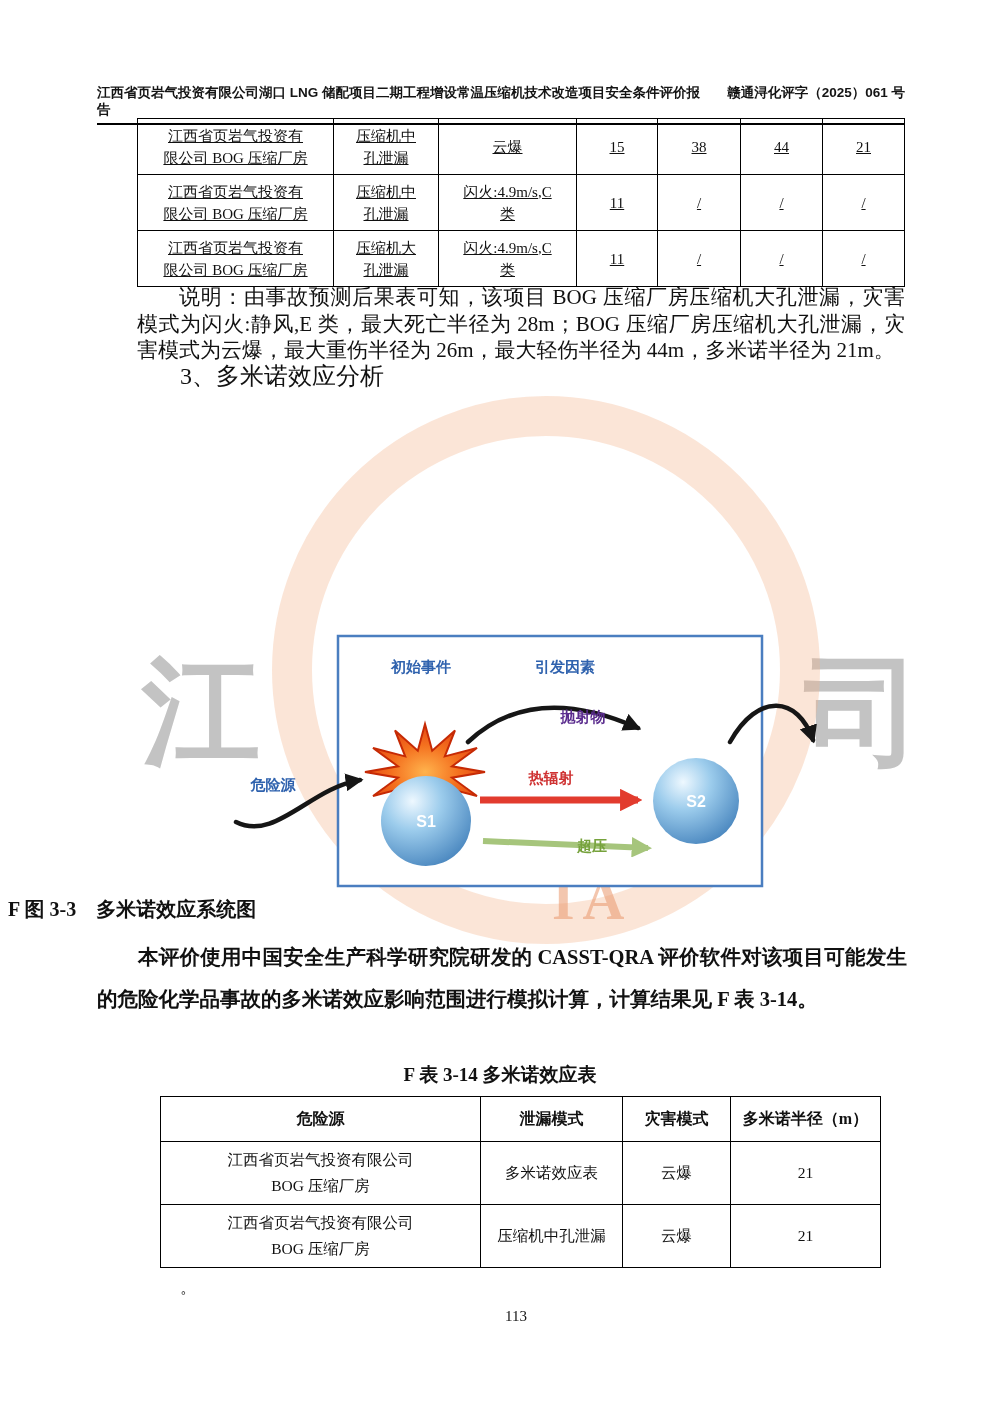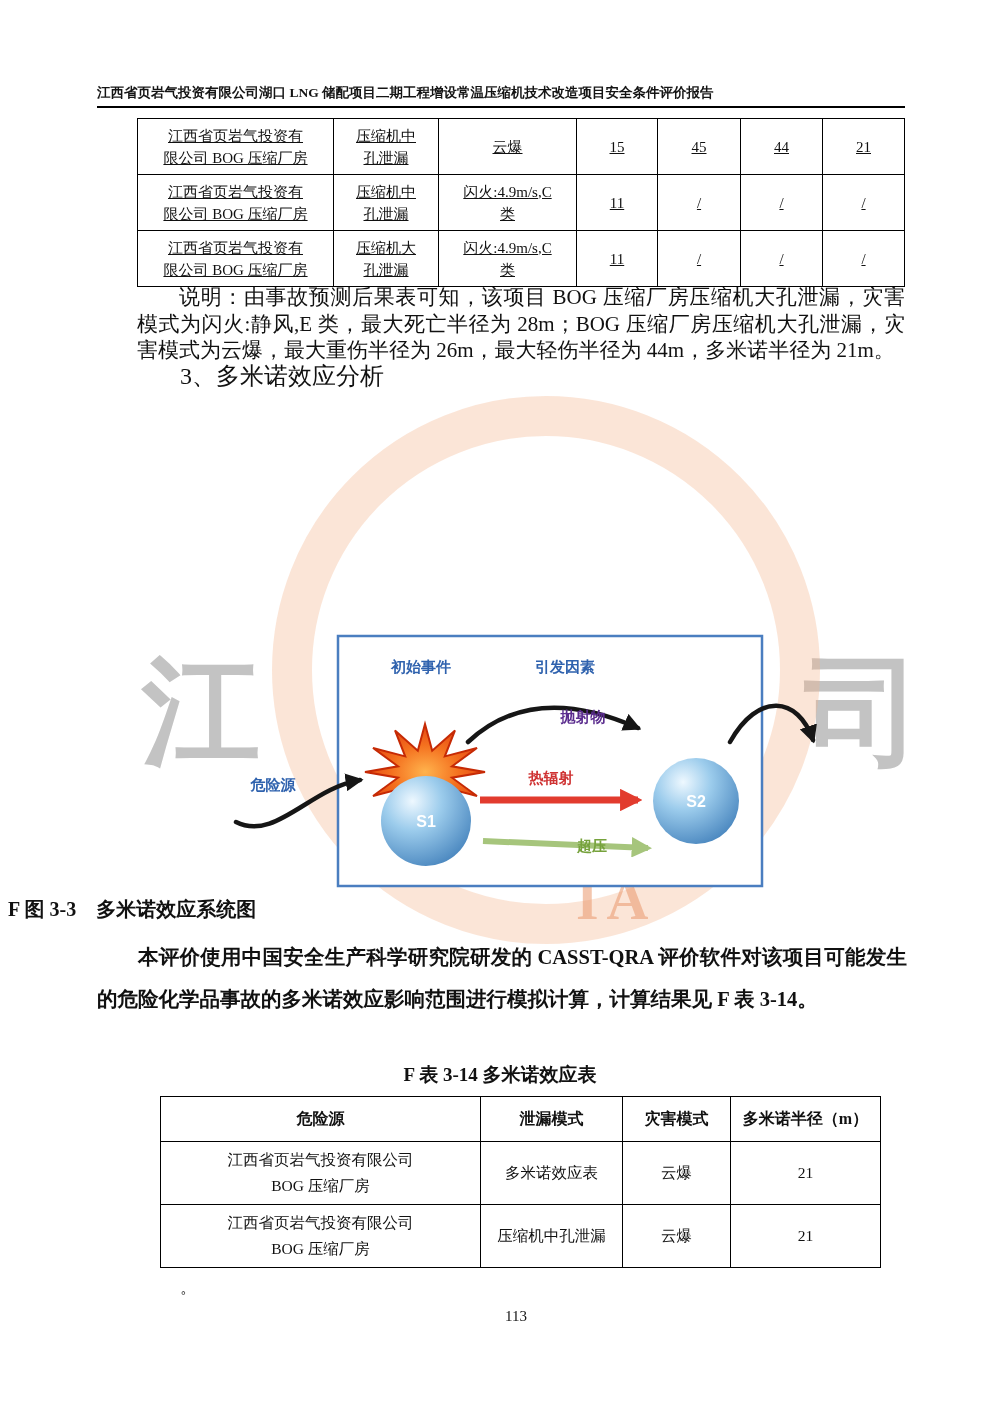--- a/index.html
+++ b/index.html
@@ -10,27 +10,27 @@
   }
   
   .wm { position:absolute; z-index:0; pointer-events:none; }
   .wm-char { font-family:"Liberation Sans","DejaVu Sans",sans-serif; font-weight:bold;
              font-size:118px; color:#c3c3c3; line-height:1; }
   .wm-char.left  { left:142px; top:652px; }
   .wm-char.right { left:804px; top:652px; }
   .wm-ring { left:272px; top:396px; width:548px; height:548px; box-sizing:border-box;
              border:40px solid rgba(243,178,139,0.34); border-radius:50%; }
   .wm-ia { left:552px; top:866px; font-size:58px; font-weight:bold; letter-spacing:8px;
-           color:rgba(233,152,108,0.55); font-family:"Liberation Serif",serif;margin-left:24px; }
+           color:rgba(233,152,108,0.55); font-family:"Liberation Serif",serif; }
   
   .content { position:absolute; inset:0; z-index:1; }
   .header {
     position:absolute; left:97px; top:84px; width:808px;
     display:flex; justify-content:space-between; gap:14px;
-    font-family:Liberation Serif, serif;
+    font-family:Liberation Sans, sans-serif;
     font-weight:bold; font-size:13.5px; line-height:17px; color:#141414;
     border-bottom:2px solid #000; padding-bottom:5px;
   }
   .header .hr { white-space:nowrap; }
   table { border-collapse:collapse; table-layout:fixed; }
   .ttable { position:absolute; left:137px; top:118px; font-size:15px; text-align:center;text-decoration:underline; }
   .ttable td { border:1px solid #000; height:55px; line-height:22px; padding:0 4px; }
   .ml { white-space:pre-line; }
   .note { position:absolute; left:137px; top:284px; width:768px;
           font-size:21px; line-height:26.5px; text-indent:2em; text-align:justify; }
@@ -60,41 +60,42 @@
 
   <div class="wm wm-char left">江</div>
   <div class="wm wm-char right">司</div>
   <div class="wm wm-ring"></div>
   <div class="wm wm-ia">IA</div>
 
   <div class="content">
 
     <div class="header">
       <span>江西省页岩气投资有限公司湖口 LNG 储配项目二期工程增设常温压缩机技术改造项目安全条件评价报告</span>
+      <span class="hr">赣通浔化评字（2025）061 号</span>
     </div>
 
     <table class="ttable">
       <colgroup>
         <col style="width:196px">
           <col style="width:105px">
           <col style="width:138px">
         <col style="width:81px">
           <col style="width:83px">
           <col style="width:82px">
           <col style="width:82px">
       </colgroup>
       <tbody>
           <tr>
         <td class="ml">江西省页岩气投资有
 限公司 BOG 压缩厂房</td>
         <td class="ml">压缩机中
 孔泄漏</td>
         <td class="ml">云爆</td>
         <td>15</td>
-        <td>45</td>
+        <td>38</td>
         <td>44</td>
         <td>21</td>
       </tr>
       <tr>
         <td class="ml">江西省页岩气投资有
 限公司 BOG 压缩厂房</td>
         <td class="ml">压缩机中
 孔泄漏</td>
         <td class="ml">闪火:4.9m/s,C
 类</td>

